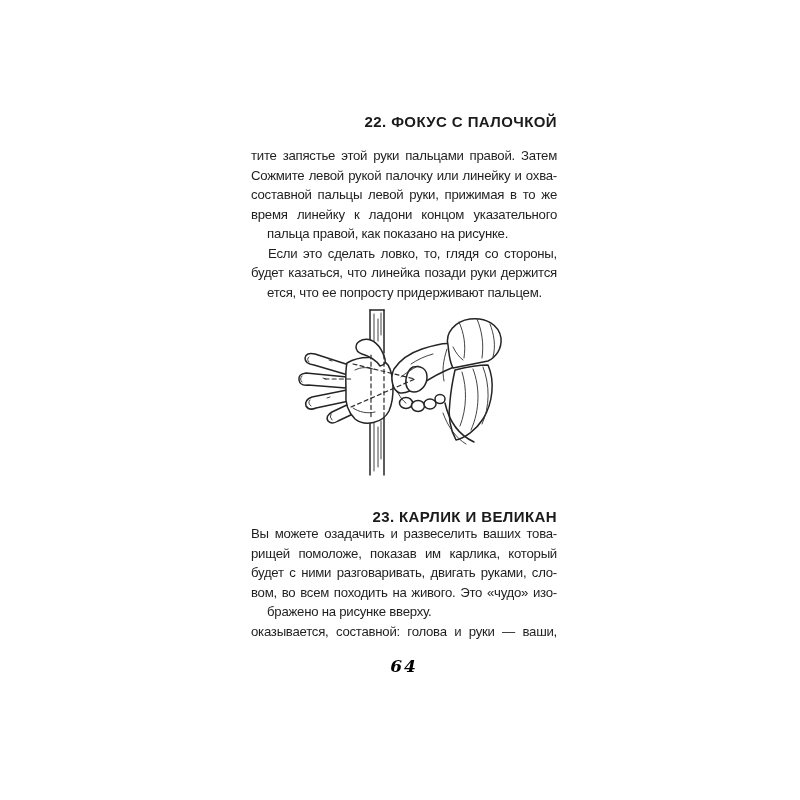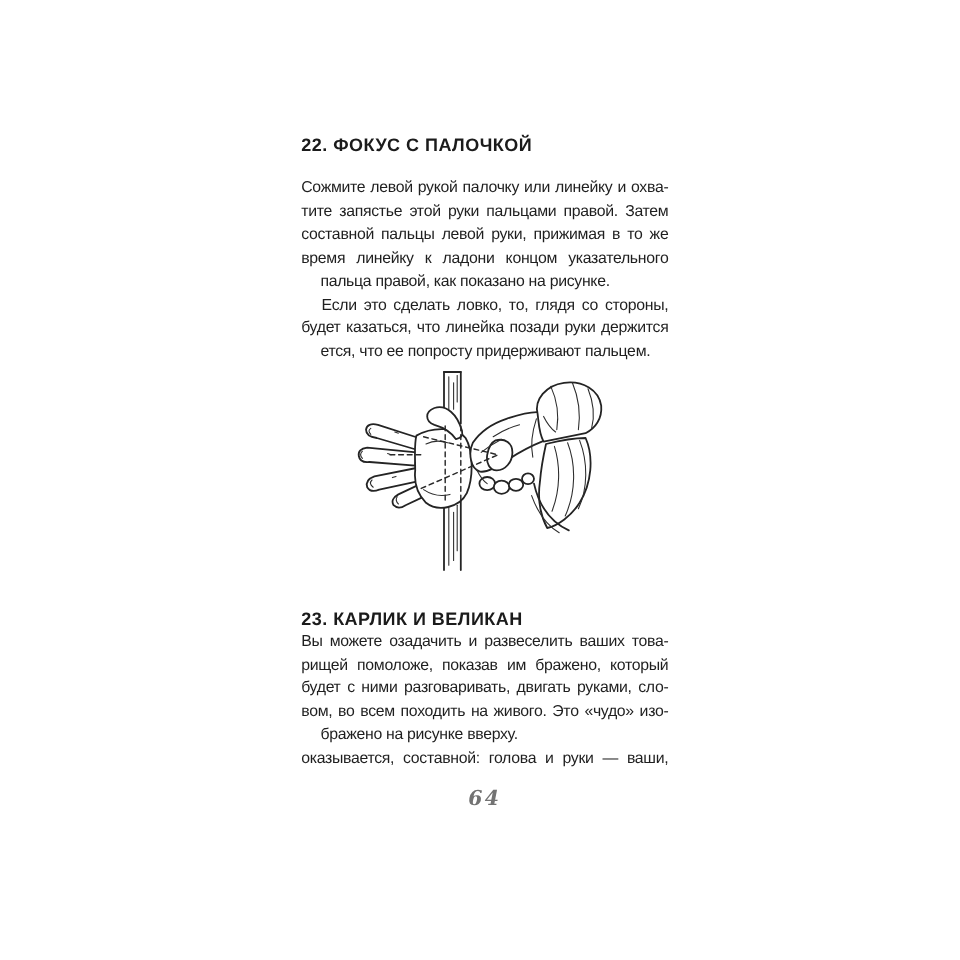--- a/index.html
+++ b/index.html
@@ -3,21 +3,21 @@
 <meta charset="utf-8">
 <style>
   html,body{margin:0;padding:0;}
   body{
     width:800px;height:800px;position:relative;background:#ffffff;
     font-family:"Liberation Sans",sans-serif;color:#222;
     overflow:hidden;
   }
   .col{position:absolute;left:251px;width:306px;}
   .sec-title{
-    text-align:left;font-weight:bold;font-size:15px;letter-spacing:.4px;
+    text-align:right;font-weight:bold;font-size:15px;letter-spacing:.4px;
     color:#1b1b1b;white-space:nowrap;
   }
   #t22{top:113px;}
   #t23{top:508px;}
   #b22{top:146px;}
   #b23{top:524px;}
   .ln{
     height:19.5px;line-height:19.5px;font-size:13.2px;letter-spacing:-.25px;
     color:#1f1f1f;white-space:nowrap;
     text-align:justify;text-align-last:justify;
@@ -26,33 +26,33 @@
   .ln.ind{padding-left:17px;}
   #fig{position:absolute;left:293px;top:307px;width:216px;height:172px;}
   #fig svg{display:block;width:216px;height:172px;}
   .stroke{fill:none;stroke:#242424;stroke-width:1.5;stroke-linecap:round;stroke-linejoin:round;}
   .thin{fill:none;stroke:#2e2e2e;stroke-width:.9;stroke-linecap:round;}
   .wfill{fill:#ffffff;stroke:#242424;stroke-width:1.5;stroke-linejoin:round;}
   .dash{fill:none;stroke:#2a2a2a;stroke-width:1.2;stroke-dasharray:4 3.2;stroke-linecap:round;}
   #pageno{
     position:absolute;left:251px;width:306px;top:656px;text-align:center;
     font-family:"DejaVu Serif",serif;font-style:italic;font-weight:bold;
-    font-size:17px;color:#737373;letter-spacing:2px;
+    font-size:17px;color:#000000;letter-spacing:2px;
   }
 </style>
 </head>
 <body>
 
 <div>
 
   <div id="t22" class="col sec-title">22. ФОКУС С ПАЛОЧКОЙ</div>
 
   <div id="b22" class="col">
+    <div class="ln">тите запястье этой руки пальцами правой. Затем</div>
     <div class="ln">Сожмите левой рукой палочку или линейку и охва-</div>
-    <div class="ln">тите запястье этой руки пальцами правой. Затем</div>
     <div class="ln">составной пальцы левой руки, прижимая в то же</div>
     <div class="ln">время линейку к ладони концом указательного</div>
     <div class="ln last">пальца правой, как показано на рисунке.</div>
     <div class="ln ind">Если это сделать ловко, то, глядя со стороны,</div>
     <div class="ln">будет казаться, что линейка позади руки держится</div>
     <div class="ln last">ется, что ее попросту придерживают пальцем.</div>
   </div>
 
   <div id="fig">
     <svg viewBox="0 0 216 172" xmlns="http://www.w3.org/2000/svg">
@@ -126,21 +126,21 @@
         <path class="dash" d="M58 100 L122 72"></path>
         <path class="dash" d="M32 72 L60 72"></path>
       </g>
     </svg>
   </div>
 
   <div id="t23" class="col sec-title">23. КАРЛИК И ВЕЛИКАН</div>
 
   <div id="b23" class="col">
     <div class="ln">Вы можете озадачить и развеселить ваших това-</div>
-    <div class="ln">рищей помоложе, показав им бражено, который</div>
+    <div class="ln">рищей помоложе, показав им карлика, который</div>
     <div class="ln">будет с ними разговаривать, двигать руками, сло-</div>
     <div class="ln">вом, во всем походить на живого. Это «чудо» изо-</div>
     <div class="ln last">бражено на рисунке вверху.</div>
     <div class="ln">оказывается, составной: голова и руки — ваши,</div>
   </div>
 
   <div id="pageno">64</div>
 
 </div>
 

